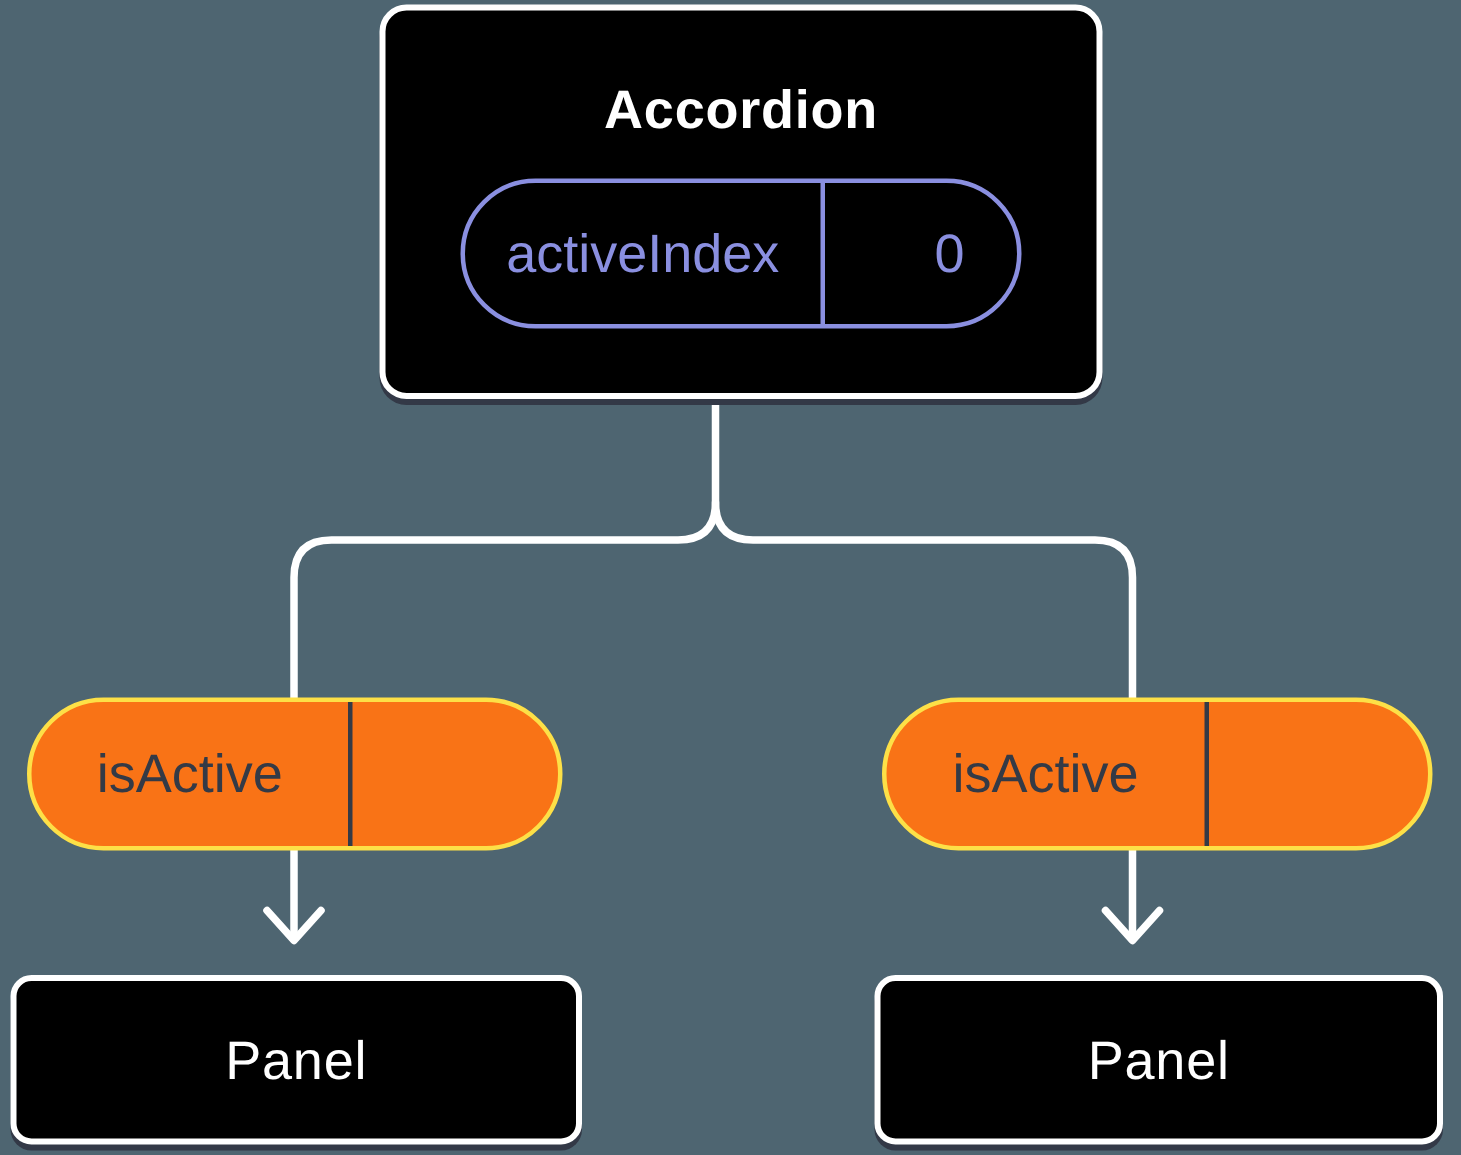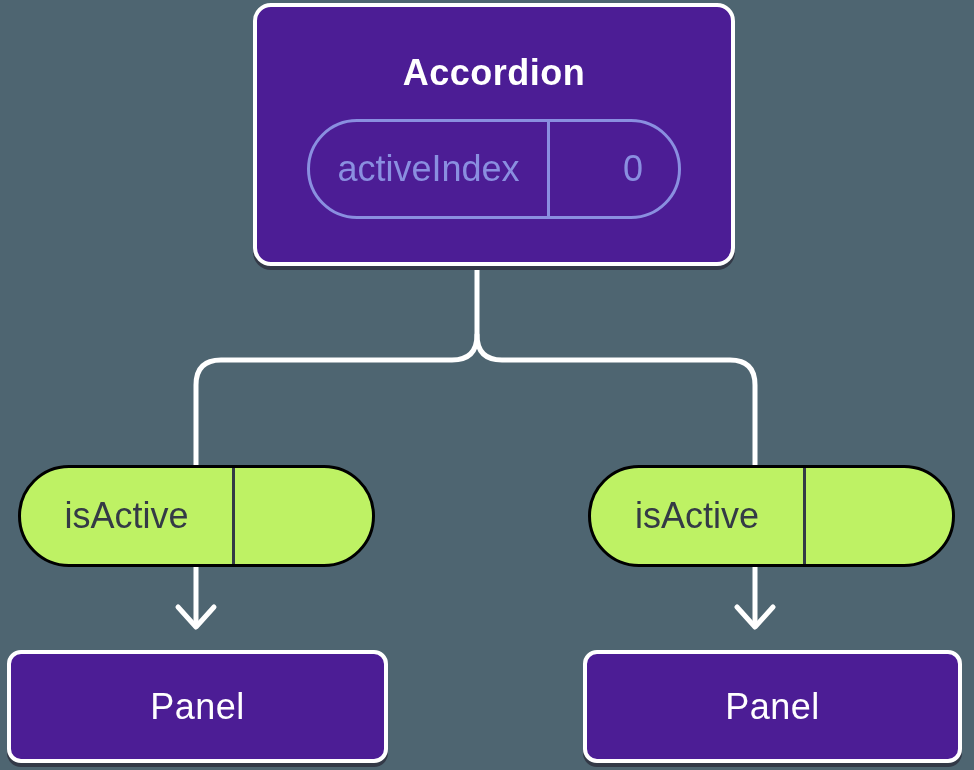--- a/index.html
+++ b/index.html
@@ -17,21 +17,21 @@
   }
   .connectors {
     position: absolute;
     left: 0; top: 0;
     width: 974px; height: 770px;
     z-index: 0;
   }
   .node {
     position: absolute;
     box-sizing: border-box;
-    background: #4c1d95;
+    background: #000000;
     border: 4px solid #ffffff;
     box-shadow: 0 4px 0 0 #333947;
     z-index: 1;
   }
   .root-node {
     left: 253px; top: 3px;
     width: 482px; height: 263px;
     border-radius: 18px;
     display: flex;
     flex-direction: column;
@@ -66,22 +66,22 @@
   }
   .state-pill .pill-right {
     width: 90px;
     display: flex;
     align-items: center;
     justify-content: center;
   }
   .prop-pill {
     position: absolute;
     box-sizing: border-box;
-    background: #bef264;
-    border: 3px solid #000000;
+    background: #f97316;
+    border: 3px solid #fde047;
     border-radius: 60px;
     display: flex;
     align-items: stretch;
     color: #343a46;
     font-size: 36px;
     z-index: 1;
   }
   .prop-pill .pill-left {
     border-right: 3px solid #343a46;
     display: flex;

